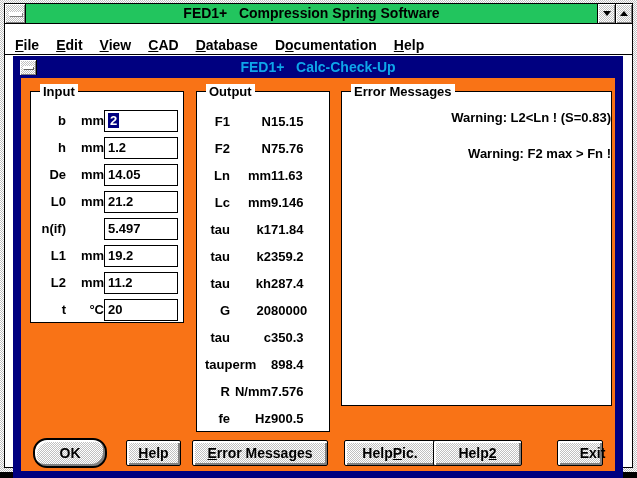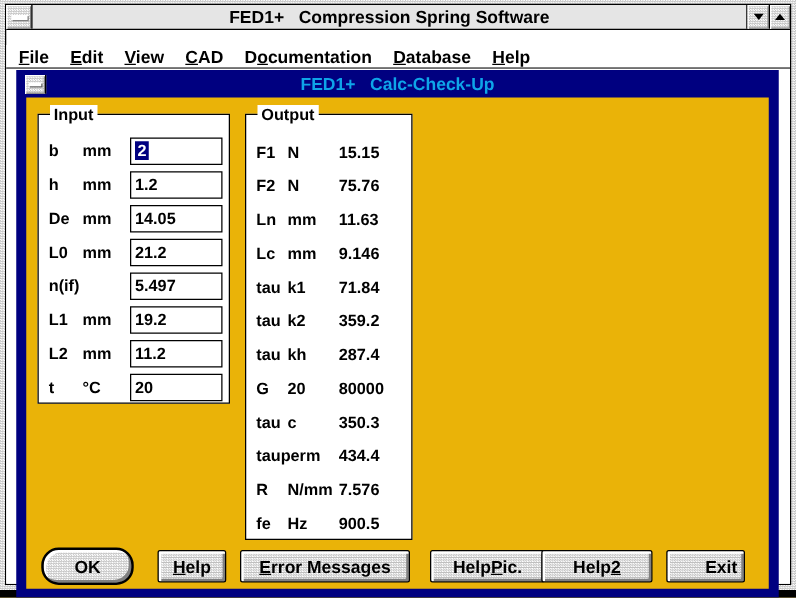--- a/index.html
+++ b/index.html
@@ -15,21 +15,21 @@
     background-image: conic-gradient(#ffffff 0 25%, #c0c0c0 0 50%, #ffffff 0 75%, #c0c0c0 0 100%);
     background-size: 2px 2px;
   }
   
   .window { position: absolute; left: 0; top: 0; width: 637px; height: 472px; }
   .window-inner {
     position: absolute; left: 4px; top: 3px; right: 4px; bottom: 4px;
     border: 1px solid #000; background: #fff;
     display: flex; flex-direction: column;
   }
-  .titlebar { height: 20px; border-bottom: 1px solid #000; display: flex; align-items: stretch; background: #e5e5e5; }
+  .titlebar { height: 20px; border-bottom: 1px solid #000; display: flex; align-items: stretch; background: #22c55e; }
   .sysbtn { width: 21px; border-right: 1px solid #000; display: flex; align-items: center; justify-content: center;
             box-shadow: inset 1px 1px 0 #fff, inset -1px -1px 0 #808080; }
   .dash { width: 13px; height: 4px; background: #fff; box-shadow: 1px 1px 0 #808080; }
   .win-title { flex: 1; text-align: center; line-height: 19px; font-size: 14px; white-space: pre; }
   .caption-btns { display: flex; border-left: 1px solid #000; }
   .wbtn { width: 17px; display: flex; align-items: center; justify-content: center;
           box-shadow: inset 1px 1px 0 #fff, inset -1px -1px 0 #808080; }
   .wbtn + .wbtn { border-left: 1px solid #000; }
   .tri-down { width:0; height:0; border-left:4px solid transparent; border-right:4px solid transparent; border-top:5px solid #000; }
   .tri-up   { width:0; height:0; border-left:4px solid transparent; border-right:4px solid transparent; border-bottom:5px solid #000; }
@@ -39,21 +39,21 @@
   .menu-item { padding: 0 10px 0 7px; white-space: pre; cursor: default; }
   
   .client { flex: 1; position: relative; background: #fff; }
   .dialog { position: absolute; left: 8px; top: 1px; width: 610px; height: 423px; background: #000080; }
   .dlg-sysbtn { position: absolute; left: 7px; top: 4px; width: 17px; height: 15px;
                 border-right: 1px solid #000; display: flex; align-items: center; justify-content: center;
                 box-shadow: inset 1px 1px 0 #fff, inset -1px -1px 0 #808080; }
   .dlg-dash { width: 10px; height: 3px; background: #fff; box-shadow: 1px 1px 0 #606060; }
   .dlg-title { position: absolute; left: 0; right: 0; top: 4px; height: 16px; text-align: center;
                color: #0ea5e9; font-size: 14px; line-height: 15px; white-space: pre; }
-  .dlg-client { position: absolute; left: 8px; right: 8px; top: 22px; bottom: 8px; background: #eab308; }
+  .dlg-client { position: absolute; left: 8px; right: 8px; top: 22px; bottom: 8px; background: #f97316; text-align: right; }
   
   .grp { position: absolute; border: 1px solid #000; background: #fff; }
   .legend { position: absolute; top: -8px; left: 9px; background: #fff; padding: 0 3px;
             font-size: 13px; line-height: 15px; white-space: nowrap; }
   #grp-input  { left: 9px;   top: 13px; width: 154px; height: 232px; padding-top: 15px; }
   #grp-output { left: 175px; top: 13px; width: 134px; height: 341px; padding-top: 16px; }
   #grp-errors { left: 320px; top: 13px; width: 271px; height: 315px; padding: 18px 0 0 10px; }
   .in-row { height: 27px; display: flex; align-items: center; padding-left: 8px; font-size: 13px; }
   .in-label { width: 27px; white-space: nowrap; }
   .in-unit  { width: 38px; white-space: nowrap; }
@@ -67,21 +67,21 @@
   
   .btn { position: absolute; top: 362px; height: 26px; border: 1px solid #000; border-radius: 2px;
          display: flex; align-items: center; justify-content: center; font-size: 14px; cursor: default;
          box-shadow: inset 1px 1px 0 #fff, inset 2px 2px 0 #fff, inset -1px -1px 0 #808080, inset -2px -2px 0 #808080; }
   .btn-default { border-width: 2px; border-radius: 14px; }
   .btn-i0 { left: 12px;  width: 74px;  top: 360px; height: 30px; }
   .btn-i1 { left: 105px; width: 55px; }
   .btn-i2 { left: 171px; width: 136px; }
   .btn-i3 { left: 323px; width: 92px; }
   .btn-i4 { left: 412px; width: 89px; }
-  .btn-i5 { left: 512px; width: 63px; padding-left: 25px; }
+  .btn-i5 { left: 536px; width: 46px; padding-left: 25px; }
   u { text-decoration: underline; }
 </style>
 </head>
 <body>
 
 <div class="screen">
   <div class="window dither">
     <div class="window-inner">
 
       <div class="titlebar">
@@ -97,22 +97,22 @@
             <span class="tri-up"></span>
           </div>
         </div>
       </div>
 
       <div class="menubar" id="menubar">
           <div class="menu-item"><u>F</u>ile</div>
           <div class="menu-item"><u>E</u>dit</div>
           <div class="menu-item"><u>V</u>iew</div>
           <div class="menu-item"><u>C</u>AD</div>
+          <div class="menu-item"><u>D</u>atabase</div>
           <div class="menu-item">D<u>o</u>cumentation</div>
-          <div class="menu-item"><u>D</u>atabase</div>
           <div class="menu-item"><u>H</u>elp</div>
         </div>
 
       <div class="client">
         <div class="dialog">
           <div>
             <div class="dlg-sysbtn dither">
               <span class="dlg-dash"></span>
             </div>
             <div class="dlg-title">FED1+   Calc-Check-Up</div>
@@ -208,34 +208,39 @@
                   <span class="out-value">80000</span>
                 </div>
                 <div class="out-row">
                   <span class="out-label">tau</span>
                   <span class="out-unit">c</span>
                   <span class="out-value">350.3</span>
                 </div>
                 <div class="out-row">
                   <span class="out-label">tauperm</span>
                   <span class="out-unit"></span>
-                  <span class="out-value">434.4</span>
+                  <span class="out-value">898.4</span>
                 </div>
                 <div class="out-row">
                   <span class="out-label">R</span>
                   <span class="out-unit">N/mm</span>
                   <span class="out-value">7.576</span>
                 </div>
                 <div class="out-row">
                   <span class="out-label">fe</span>
                   <span class="out-unit">Hz</span>
                   <span class="out-value">900.5</span>
                 </div>
               </div>
 
+            <div class="grp" id="grp-errors">
+              <span class="legend">Error Messages</span>
+            <div class="err-msg">Warning: L2&lt;Ln ! (S=0.83)</div>
+                <div class="err-msg">Warning: F2 max &gt; Fn !</div>
+              </div>
 
             <div id="btnrow">
                 <div class="btn dither btn-i0 btn-default">OK</div>
                 <div class="btn dither btn-i1"><u>H</u>elp</div>
                 <div class="btn dither btn-i2"><u>E</u>rror Messages</div>
                 <div class="btn dither btn-i3">Help <u>P</u>ic.</div>
                 <div class="btn dither btn-i4">Help <u>2</u></div>
                 <div class="btn dither btn-i5">Exit</div>
               </div>
 

